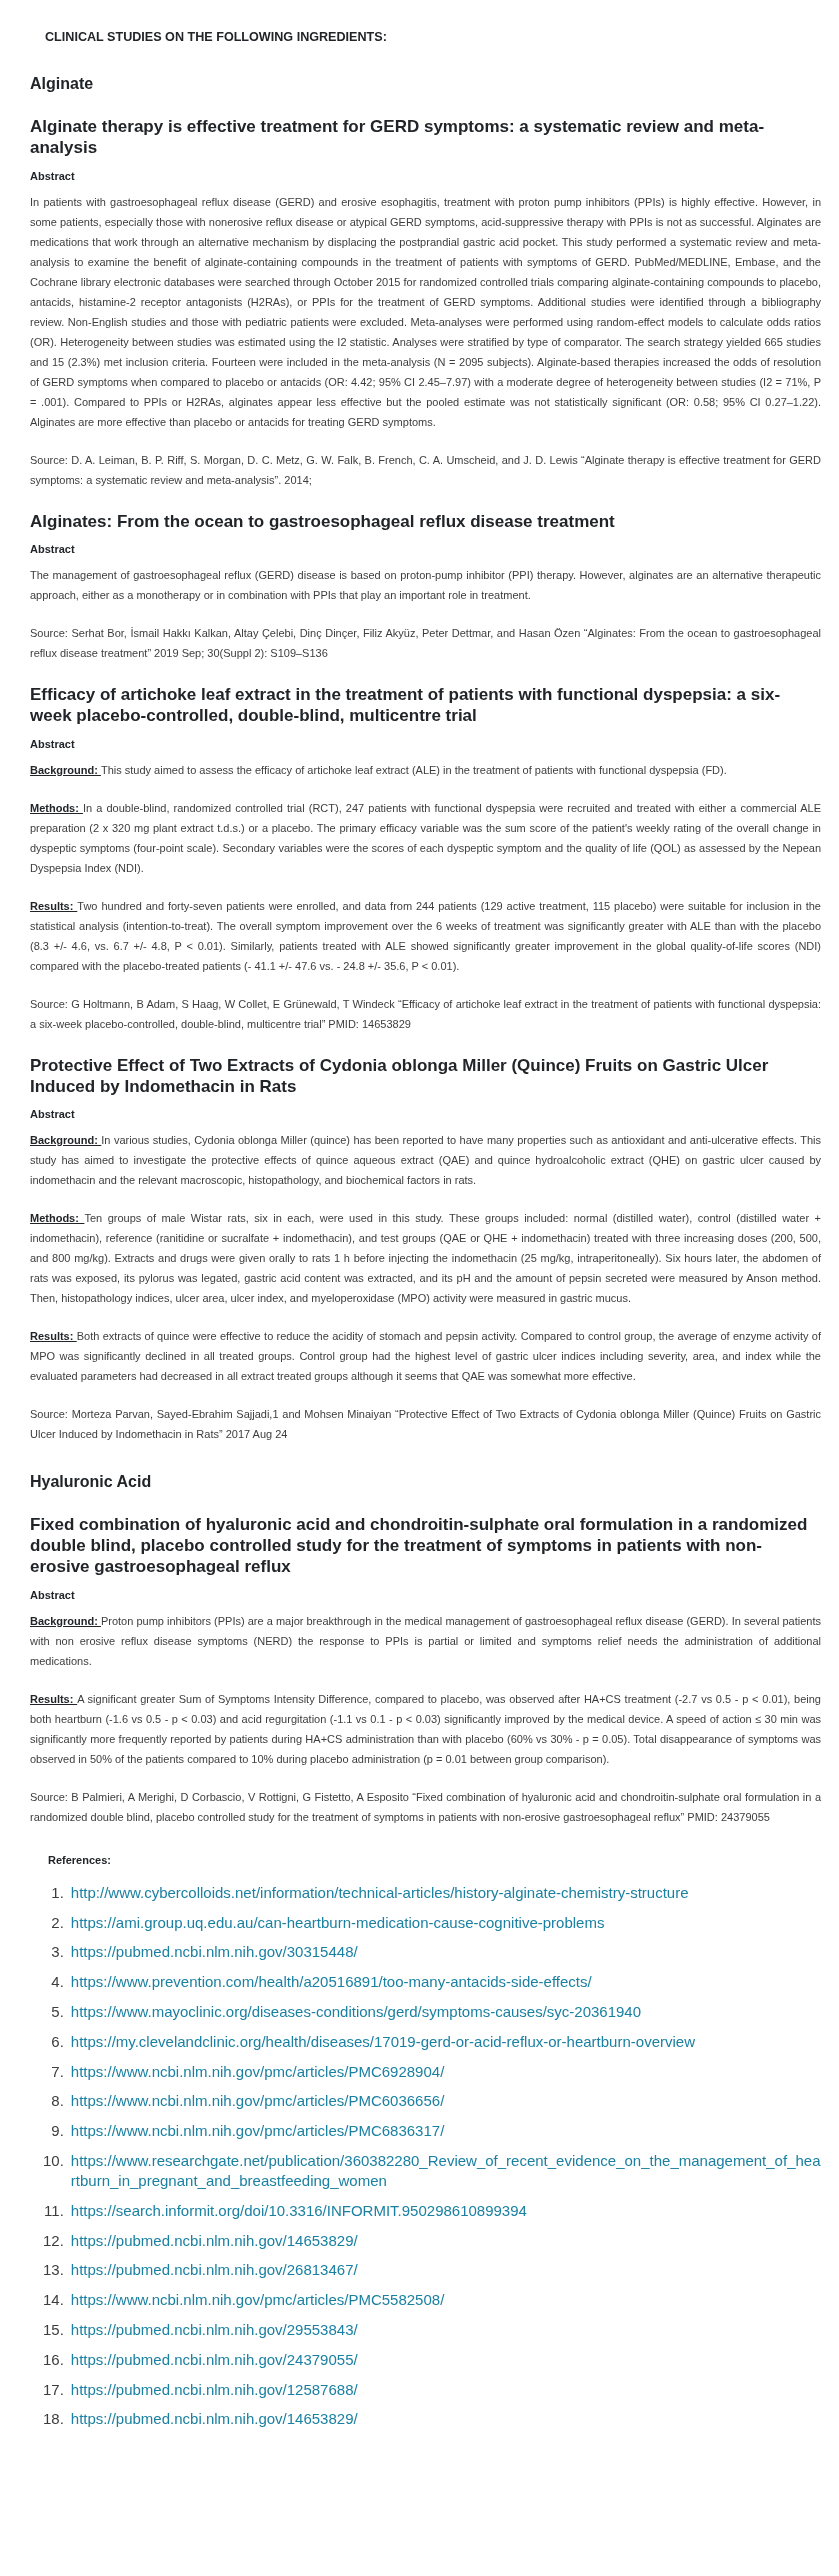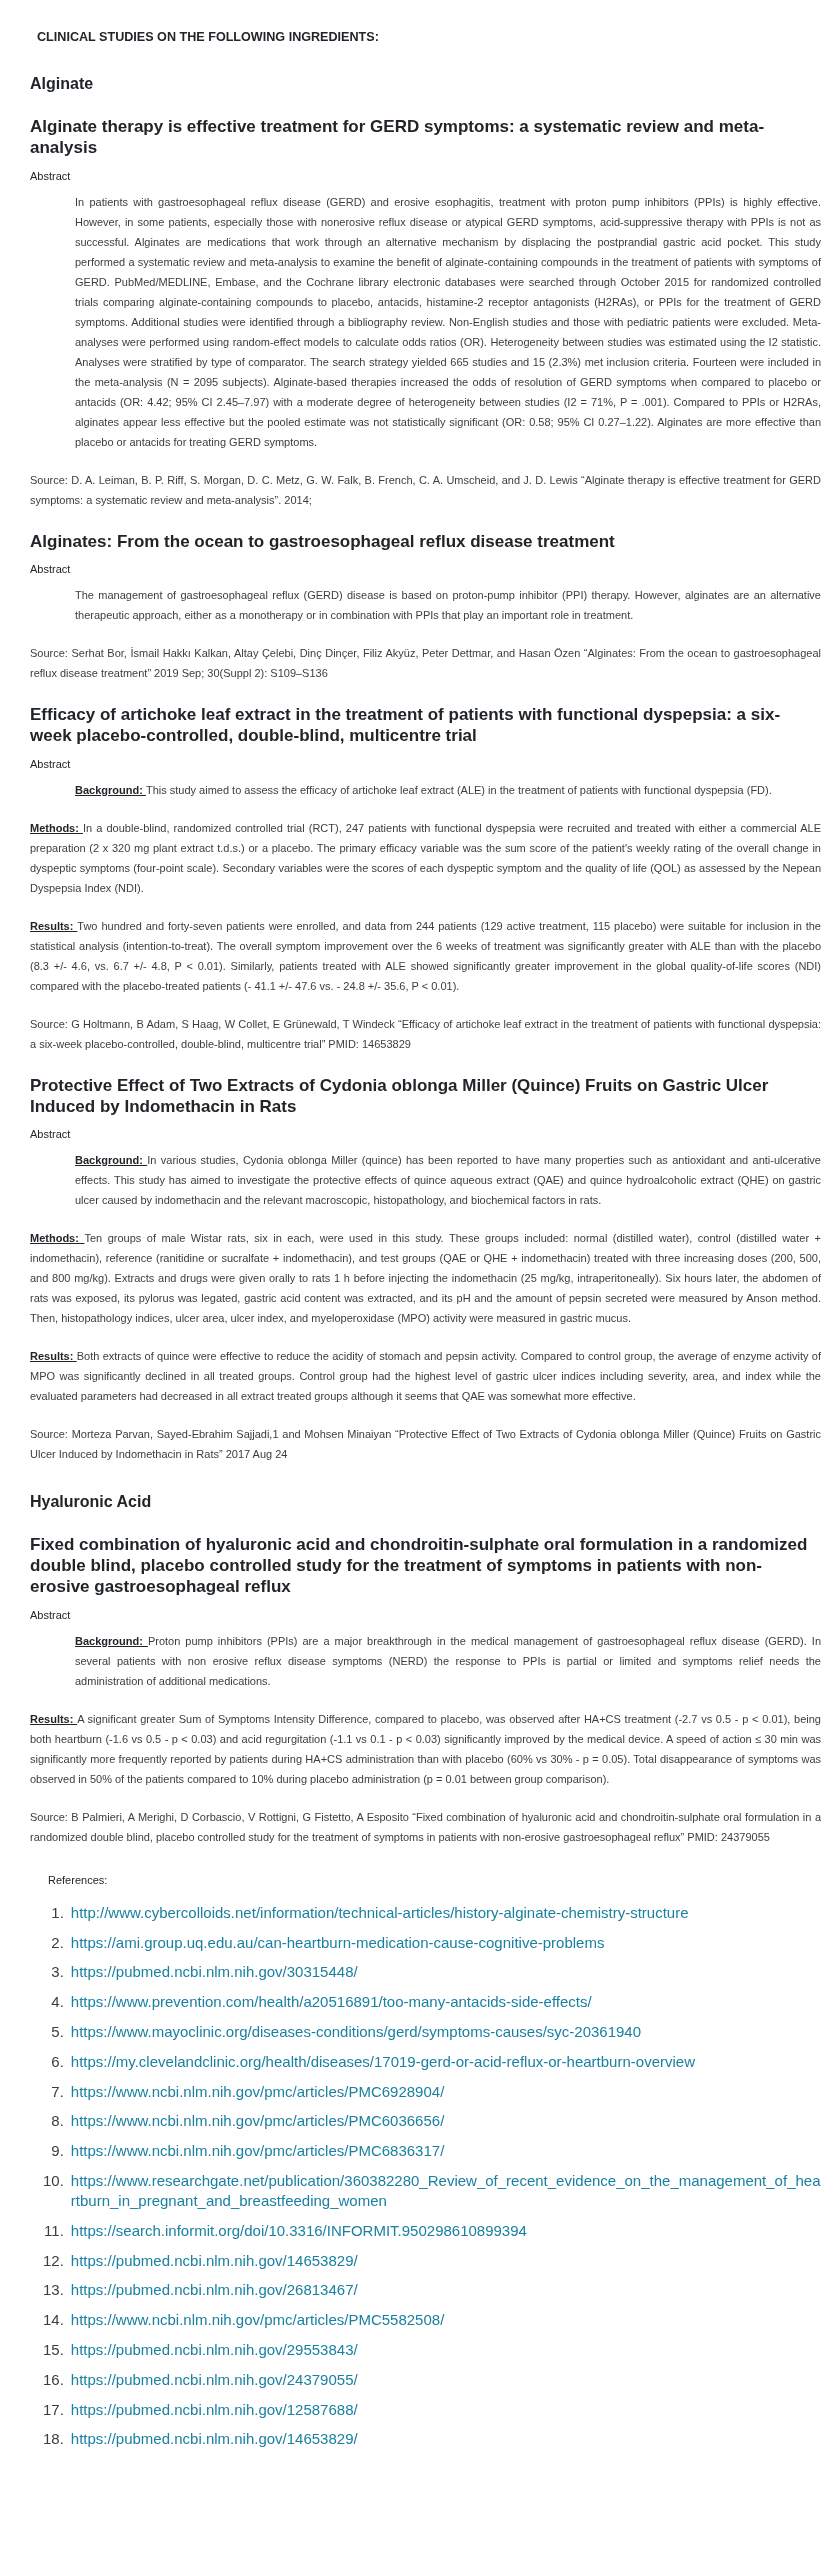--- a/index.html
+++ b/index.html
@@ -15,53 +15,52 @@
     -webkit-font-smoothing: antialiased;
   }
   .page {
     padding: 21px 19px 35px 30px;
   }
   h1.page-title {
     font-size: 12.6px;
     line-height: 18px;
     font-weight: 700;
     color: #212529;
-    margin: 7px 0 0 7px;
+    margin: 7px 0 0 15px;
   }
   h2.section-heading {
     font-size: 16px;
     line-height: 22.4px;
     font-weight: 700;
     color: #212529;
     margin: 27px 0 0 0;
   }
   h3.study-title {
     font-size: 17px;
     line-height: 21px;
     font-weight: 700;
     color: #212529;
     margin: 21px 0 0 0;
   }
   h4.abstract-label, h4.references-heading {
     font-size: 11px;
     line-height: 18px;
-    font-weight: 400;
+    font-weight: 700;
     color: #212529;
     margin: 8.4px 0 0 0;
   }
   p.para {
     font-size: 11px;
     line-height: 20px;
     text-align: justify;
     margin: 18px 0 0 0;
     color: #3d3d3d;
   }
   h4.abstract-label + p.para {
     margin-top: 7px;
-    margin-left: 45px;
   }
   p.para strong.plabel {
     color: #212529;
     font-weight: 700;
     text-decoration: underline;
   }
   h4.references-heading {
     margin-top: 24px;
     margin-left: 18px;
   }

